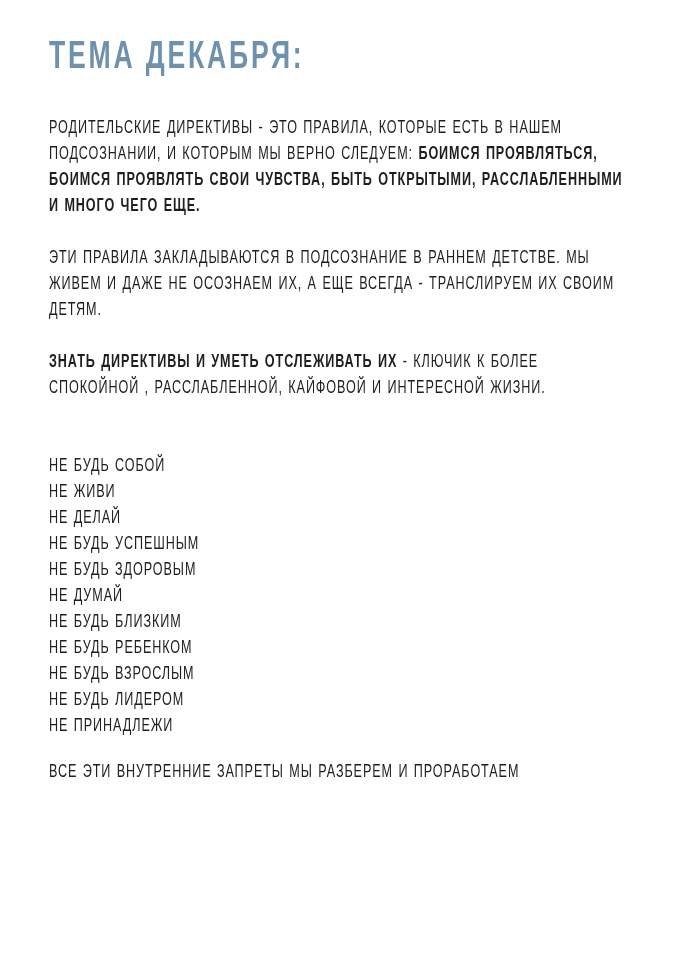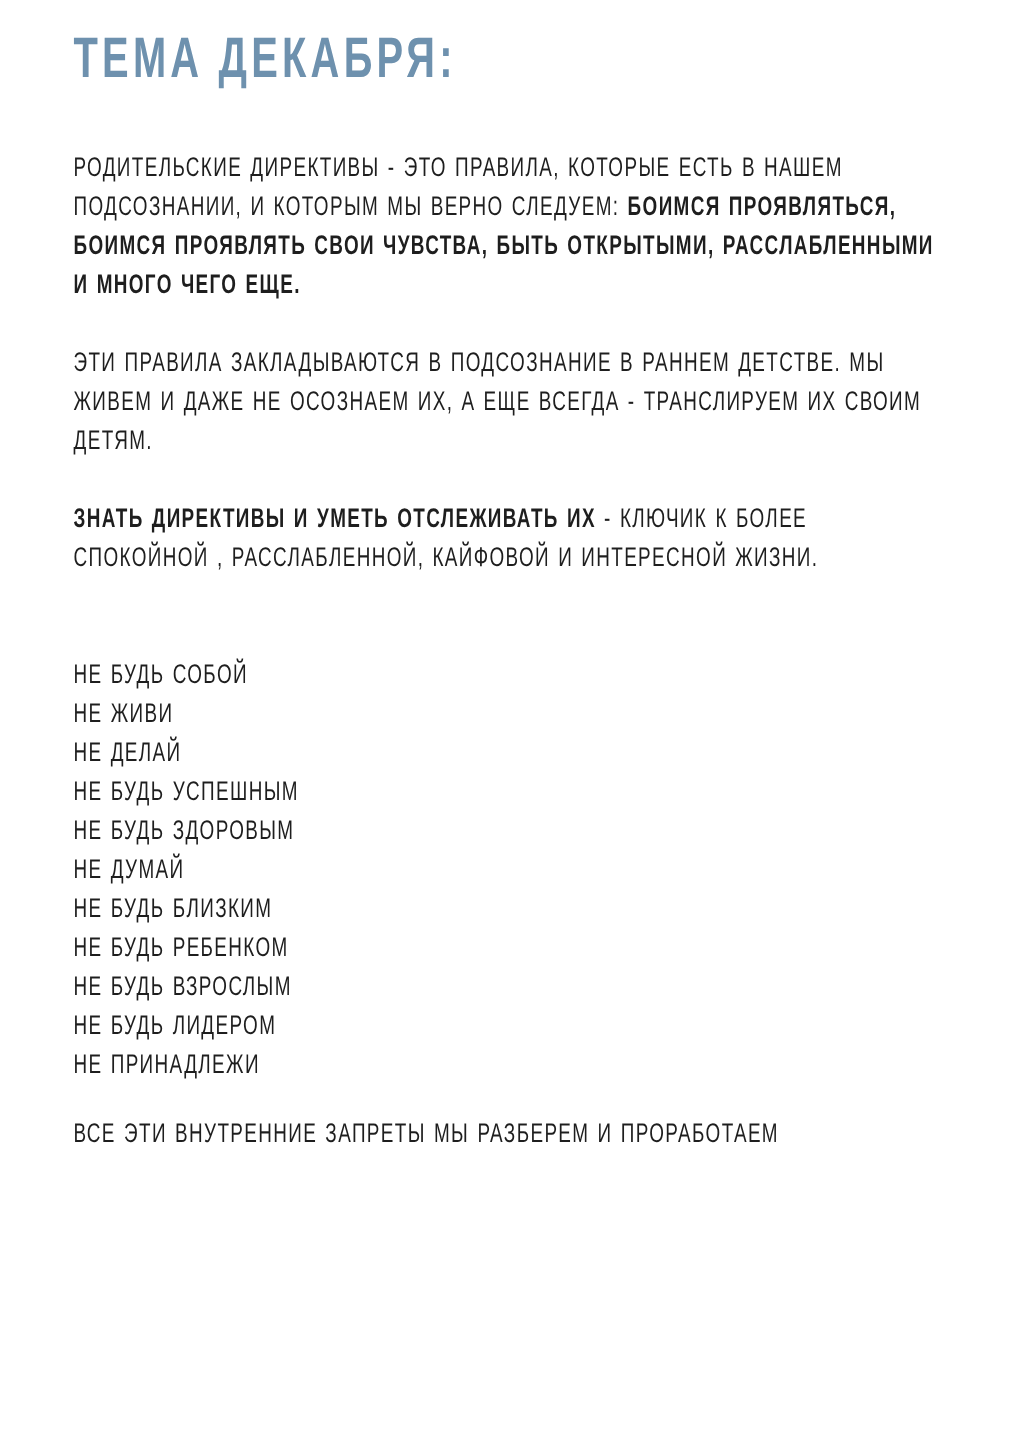--- a/index.html
+++ b/index.html
@@ -8,21 +8,21 @@
     background: #ffffff;
   }
   body {
     width: 679px;
     height: 969px;
     overflow: hidden;
     font-family: "Liberation Sans", sans-serif;
     color: var(--text-color, #1e1e1e);
   }
   .page {
-    padding: 20px 0 0 49px;
+    padding: 36px 0 0 49px;
     box-sizing: border-box;
     width: 679px;
     height: 969px;
     background: var(--bg-color, #ffffff);
     border-radius: 29px;
   }
   
   .condense {
     width: 840px;
     transform: scaleX(0.70);

